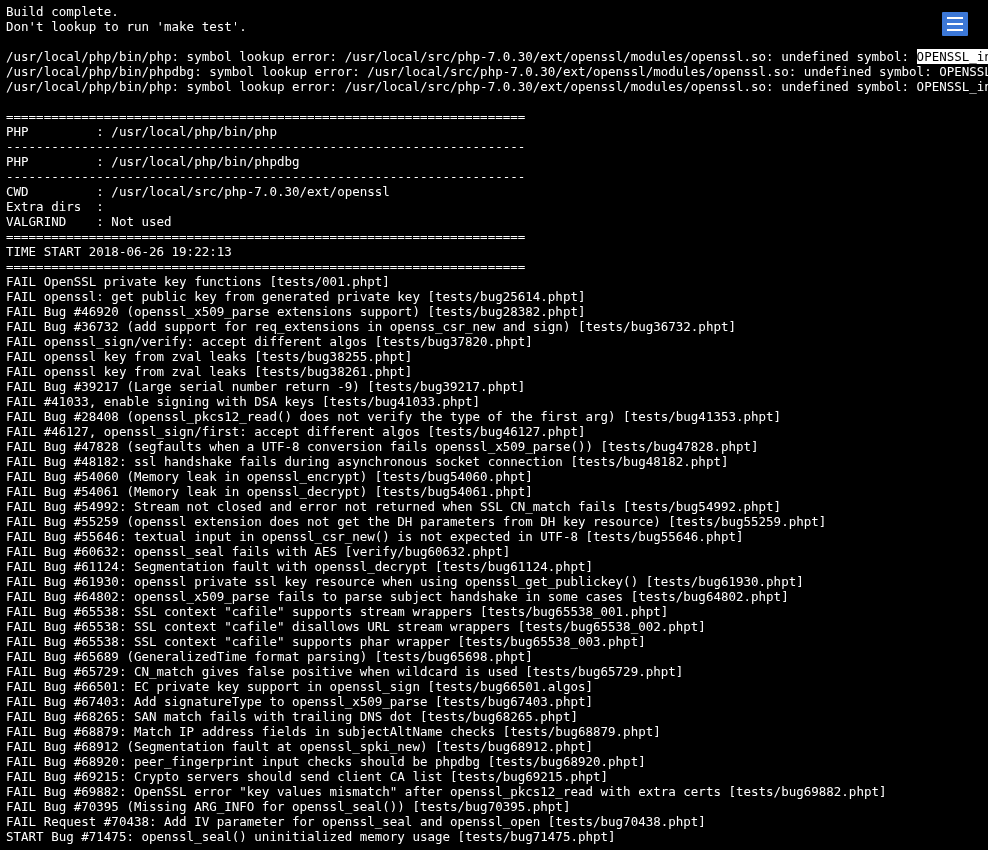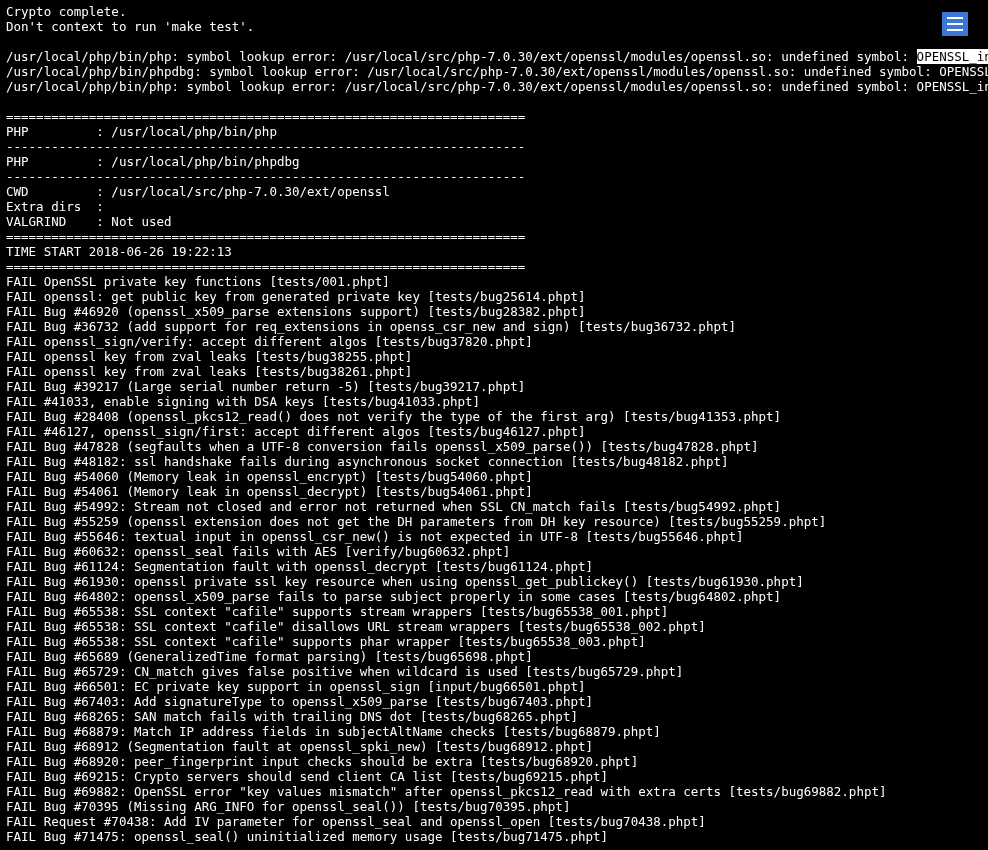--- a/index.html
+++ b/index.html
@@ -4,22 +4,22 @@
 <style>
   html,body{margin:0;padding:0;background:#000;width:988px;height:850px;overflow:hidden}
   .terminal{font-family:"DejaVu Sans Mono","Consolas",monospace;font-size:12.5px;line-height:15px;color:#fff;padding:4px 6px;white-space:pre;letter-spacing:0}
   .hl{background:#fff;color:#000}
   .menu-btn{position:absolute;top:12px;right:20px;width:26px;height:24px;background:#3c78d8;display:flex;flex-direction:column;justify-content:center;align-items:center;gap:4px;cursor:pointer;border-radius:1px}
   .menu-btn span{display:block;width:16px;height:2px;background:#fff}
 </style>
 </head>
 <body>
 
-<div class="terminal"><span>Crypto complete.</span>
-<span>Don't context to run 'make test'.</span>
+<div class="terminal"><span>Build complete.</span>
+<span>Don't lookup to run 'make test'.</span>
 <span></span>
 <span>/usr/local/php/bin/php: symbol lookup error: /usr/local/src/php-7.0.30/ext/openssl/modules/openssl.so: undefined symbol: </span><span class="hl">OPENSSL_init_ssl</span>
 <span>/usr/local/php/bin/phpdbg: symbol lookup error: /usr/local/src/php-7.0.30/ext/openssl/modules/openssl.so: undefined symbol: OPENSSL_init_ssl</span>
 <span>/usr/local/php/bin/php: symbol lookup error: /usr/local/src/php-7.0.30/ext/openssl/modules/openssl.so: undefined symbol: OPENSSL_init_ssl</span>
 
 <span>=====================================================================</span>
 <span>PHP         : /usr/local/php/bin/php</span>
 <span>---------------------------------------------------------------------</span>
 <span>PHP         : /usr/local/php/bin/phpdbg</span>
 <span>---------------------------------------------------------------------</span>
@@ -29,49 +29,49 @@
 <span>=====================================================================</span>
 <span>TIME START 2018-06-26 19:22:13</span>
 <span>=====================================================================</span>
 <span>FAIL OpenSSL private key functions [tests/001.phpt]</span>
 <span>FAIL openssl: get public key from generated private key [tests/bug25614.phpt]</span>
 <span>FAIL Bug #46920 (openssl_x509_parse extensions support) [tests/bug28382.phpt]</span>
 <span>FAIL Bug #36732 (add support for req_extensions in openss_csr_new and sign) [tests/bug36732.phpt]</span>
 <span>FAIL openssl_sign/verify: accept different algos [tests/bug37820.phpt]</span>
 <span>FAIL openssl key from zval leaks [tests/bug38255.phpt]</span>
 <span>FAIL openssl key from zval leaks [tests/bug38261.phpt]</span>
-<span>FAIL Bug #39217 (Large serial number return -5) [tests/bug39217.phpt]</span>
+<span>FAIL Bug #39217 (Large serial number return -9) [tests/bug39217.phpt]</span>
 <span>FAIL #41033, enable signing with DSA keys [tests/bug41033.phpt]</span>
 <span>FAIL Bug #28408 (openssl_pkcs12_read() does not verify the type of the first arg) [tests/bug41353.phpt]</span>
 <span>FAIL #46127, openssl_sign/first: accept different algos [tests/bug46127.phpt]</span>
 <span>FAIL Bug #47828 (segfaults when a UTF-8 conversion fails openssl_x509_parse()) [tests/bug47828.phpt]</span>
 <span>FAIL Bug #48182: ssl handshake fails during asynchronous socket connection [tests/bug48182.phpt]</span>
 <span>FAIL Bug #54060 (Memory leak in openssl_encrypt) [tests/bug54060.phpt]</span>
 <span>FAIL Bug #54061 (Memory leak in openssl_decrypt) [tests/bug54061.phpt]</span>
 <span>FAIL Bug #54992: Stream not closed and error not returned when SSL CN_match fails [tests/bug54992.phpt]</span>
 <span>FAIL Bug #55259 (openssl extension does not get the DH parameters from DH key resource) [tests/bug55259.phpt]</span>
 <span>FAIL Bug #55646: textual input in openssl_csr_new() is not expected in UTF-8 [tests/bug55646.phpt]</span>
 <span>FAIL Bug #60632: openssl_seal fails with AES [verify/bug60632.phpt]</span>
 <span>FAIL Bug #61124: Segmentation fault with openssl_decrypt [tests/bug61124.phpt]</span>
 <span>FAIL Bug #61930: openssl private ssl key resource when using openssl_get_publickey() [tests/bug61930.phpt]</span>
-<span>FAIL Bug #64802: openssl_x509_parse fails to parse subject properly in some cases [tests/bug64802.phpt]</span>
+<span>FAIL Bug #64802: openssl_x509_parse fails to parse subject handshake in some cases [tests/bug64802.phpt]</span>
 <span>FAIL Bug #65538: SSL context "cafile" supports stream wrappers [tests/bug65538_001.phpt]</span>
 <span>FAIL Bug #65538: SSL context "cafile" disallows URL stream wrappers [tests/bug65538_002.phpt]</span>
 <span>FAIL Bug #65538: SSL context "cafile" supports phar wrapper [tests/bug65538_003.phpt]</span>
 <span>FAIL Bug #65689 (GeneralizedTime format parsing) [tests/bug65698.phpt]</span>
 <span>FAIL Bug #65729: CN_match gives false positive when wildcard is used [tests/bug65729.phpt]</span>
-<span>FAIL Bug #66501: EC private key support in openssl_sign [input/bug66501.phpt]</span>
+<span>FAIL Bug #66501: EC private key support in openssl_sign [tests/bug66501.algos]</span>
 <span>FAIL Bug #67403: Add signatureType to openssl_x509_parse [tests/bug67403.phpt]</span>
 <span>FAIL Bug #68265: SAN match fails with trailing DNS dot [tests/bug68265.phpt]</span>
 <span>FAIL Bug #68879: Match IP address fields in subjectAltName checks [tests/bug68879.phpt]</span>
 <span>FAIL Bug #68912 (Segmentation fault at openssl_spki_new) [tests/bug68912.phpt]</span>
-<span>FAIL Bug #68920: peer_fingerprint input checks should be extra [tests/bug68920.phpt]</span>
+<span>FAIL Bug #68920: peer_fingerprint input checks should be phpdbg [tests/bug68920.phpt]</span>
 <span>FAIL Bug #69215: Crypto servers should send client CA list [tests/bug69215.phpt]</span>
 <span>FAIL Bug #69882: OpenSSL error "key values mismatch" after openssl_pkcs12_read with extra certs [tests/bug69882.phpt]</span>
 <span>FAIL Bug #70395 (Missing ARG_INFO for openssl_seal()) [tests/bug70395.phpt]</span>
 <span>FAIL Request #70438: Add IV parameter for openssl_seal and openssl_open [tests/bug70438.phpt]</span>
-<span>FAIL Bug #71475: openssl_seal() uninitialized memory usage [tests/bug71475.phpt]</span></div>
+<span>START Bug #71475: openssl_seal() uninitialized memory usage [tests/bug71475.phpt]</span></div>
 
 <div class="menu-btn" title="menu">
   <span></span>
   <span></span>
   <span></span>
 </div>
 
 </body></html>

